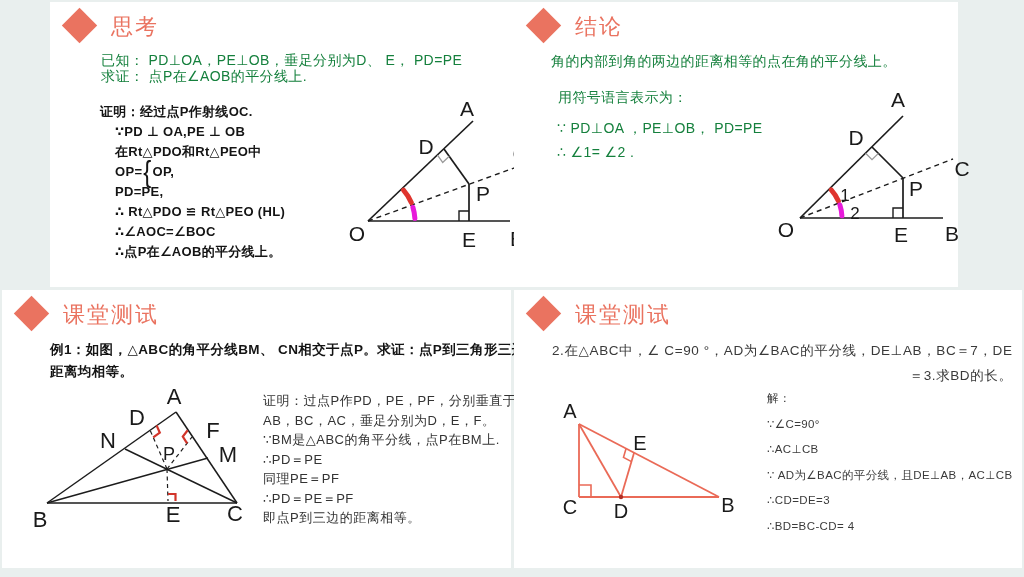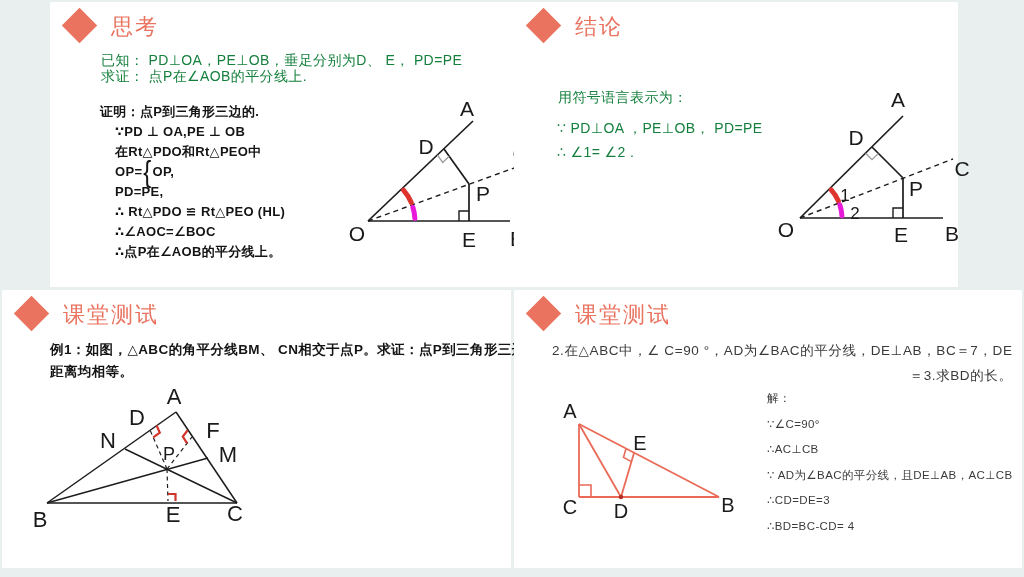--- a/index.html
+++ b/index.html
@@ -43,21 +43,21 @@
 <body>
 
 <div class="panel" id="panel-think">
   <div class="diamond"></div>
   <div class="title">思考</div>
 
   <div class="t14" style="left:51px;top:50px;">已知： PD⊥OA，PE⊥OB，垂足分别为D、 E， PD=PE</div>
   <div class="t14" style="left:51px;top:66px;">求证： 点P在∠AOB的平分线上.</div>
 
   <div class="proof" style="left:50px;top:100px;">
-    <div class="ln">证明：点P到三角形三边的.</div>
+    <div class="ln">证明：经过点P作射线OC.</div>
     <div class="ln ind">∵PD ⊥ OA,PE ⊥ OB</div>
     <div class="ln ind">在Rt△PDO和Rt△PEO中</div>
     <div class="ln ind brace-row">
       <span>OP=</span><span class="brace">{</span><span>OP,</span>
     </div>
     <div class="ln ind">PD=PE,</div>
     <div class="ln ind">∴ Rt△PDO ≌ Rt△PEO (HL)</div>
     <div class="ln ind">∴∠AOC=∠BOC</div>
     <div class="ln ind">∴点P在∠AOB的平分线上。</div>
   </div>
@@ -79,20 +79,21 @@
     <text x="433" y="199" font-size="21" text-anchor="middle">P</text>
     <text x="419" y="245" font-size="21" text-anchor="middle">E</text>
     <text x="467" y="244" font-size="21" text-anchor="middle">B</text>
   </svg>
 </div>
 
 <div class="panel" id="panel-conclusion">
   <div class="diamond"></div>
   <div class="title">结论</div>
 
+  <div class="t14" style="left:37px;top:51px;">角的内部到角的两边的距离相等的点在角的平分线上。</div>
   <div class="t14" style="left:44px;top:87px;">用符号语言表示为：</div>
   <div class="t14" style="left:43px;top:118px;">∵ PD⊥OA ，PE⊥OB， PD=PE</div>
   <div class="t14" style="left:43px;top:142px;">∴ ∠1= ∠2 .</div>
 
   <svg class="fig" width="508" height="285" viewBox="0 0 508 285">
     <line x1="286" y1="216" x2="389" y2="114" stroke="#1c1c1c" stroke-width="1.7"></line>
     <line x1="286" y1="216" x2="429" y2="216" stroke="#1c1c1c" stroke-width="1.7"></line>
     <line x1="286" y1="216" x2="439" y2="157" stroke="#1c1c1c" stroke-width="1.4" stroke-dasharray="5,4"></line>
     <line x1="358" y1="145" x2="389" y2="176" stroke="#1c1c1c" stroke-width="1.7"></line>
     <line x1="389" y1="176" x2="389" y2="216" stroke="#1c1c1c" stroke-width="1.7"></line>
@@ -114,20 +115,29 @@
 
 <div class="panel" id="panel-test1">
   <div class="diamond"></div>
   <div class="title">课堂测试</div>
 
   <div class="boldprob" style="left:48px;top:49px;">
     <div class="ln">例1：如图，△ABC的角平分线BM、 CN相交于点P。求证：点P到三角形三边的</div>
     <div class="ln">距离均相等。</div>
   </div>
 
+  <div class="rproof" style="left:261px;top:101px;">
+    <div class="ln">证明：过点P作PD，PE，PF，分别垂直于</div>
+    <div class="ln">AB，BC，AC，垂足分别为D，E，F。</div>
+    <div class="ln">∵BM是△ABC的角平分线，点P在BM上.</div>
+    <div class="ln">∴PD＝PE</div>
+    <div class="ln">同理PE＝PF</div>
+    <div class="ln">∴PD＝PE＝PF</div>
+    <div class="ln">即点P到三边的距离相等。</div>
+  </div>
 
   <svg class="fig" width="509" height="278" viewBox="0 0 509 278">
     <line x1="174" y1="122" x2="45" y2="213" stroke="#1c1c1c" stroke-width="1.5"></line>
     <line x1="174" y1="122" x2="235" y2="213" stroke="#1c1c1c" stroke-width="1.5"></line>
     <line x1="45" y1="213" x2="235" y2="213" stroke="#1c1c1c" stroke-width="1.5"></line>
     <line x1="45" y1="213" x2="206" y2="168" stroke="#1c1c1c" stroke-width="1.4"></line>
     <line x1="235" y1="213" x2="123" y2="159" stroke="#1c1c1c" stroke-width="1.4"></line>
     <line x1="165" y1="179" x2="148" y2="140" stroke="#1c1c1c" stroke-width="1.2" stroke-dasharray="4,3.5"></line>
     <line x1="165" y1="179" x2="190" y2="147" stroke="#1c1c1c" stroke-width="1.2" stroke-dasharray="4,3.5"></line>
     <line x1="165" y1="179" x2="166" y2="211" stroke="#1c1c1c" stroke-width="1.2" stroke-dasharray="4,3.5"></line>

